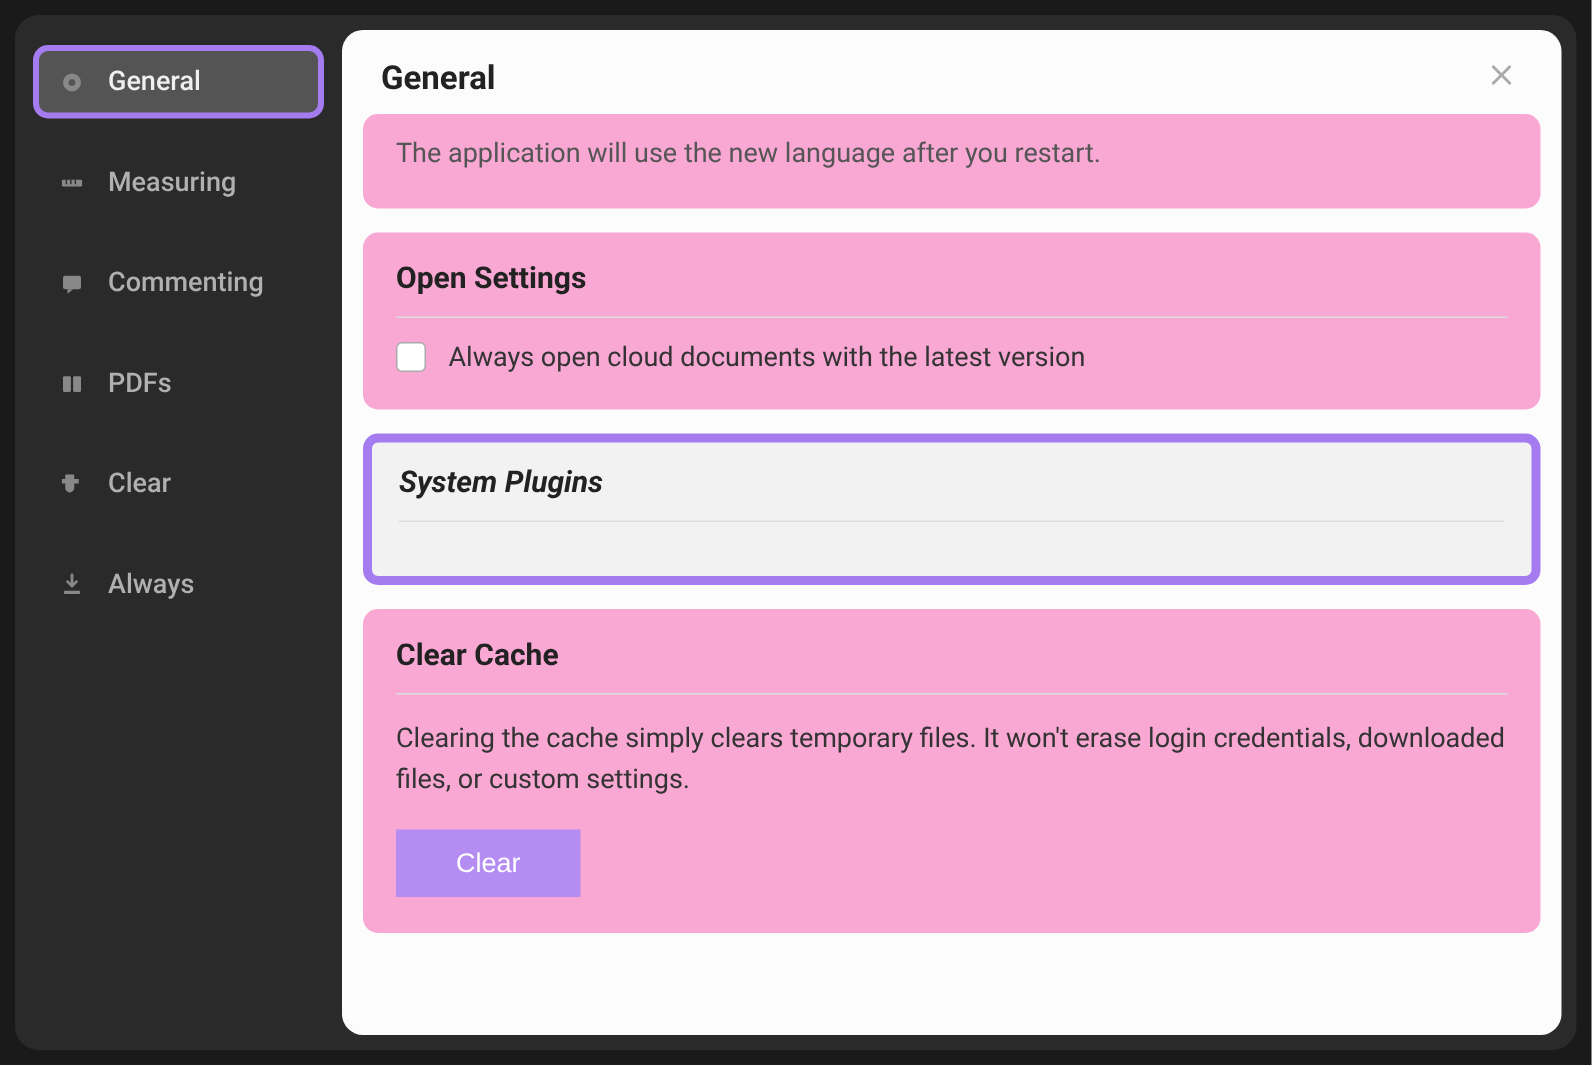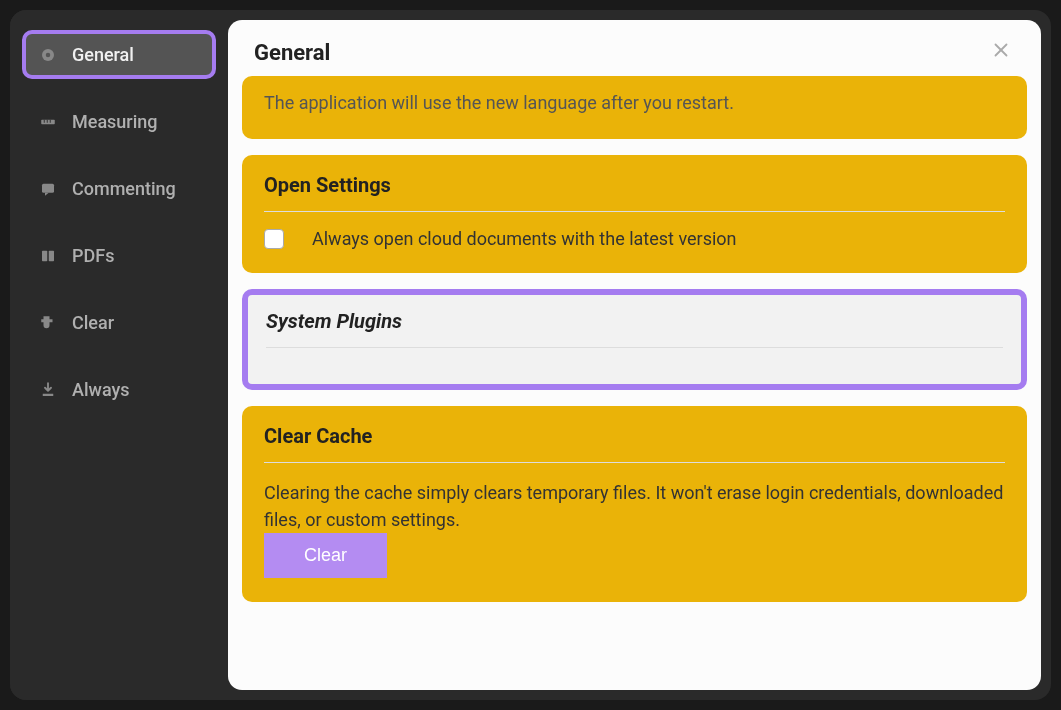--- a/index.html
+++ b/index.html
@@ -82,21 +82,21 @@
     justify-content: center;
     cursor: pointer;
     color: #999;
   }
   .content-body {
     flex: 1;
     overflow-y: auto;
     padding: 0 14px 14px 14px;
   }
   .section {
-    background: #eab308;
+    background: #f9a8d4;
     border-radius: 10px;
     padding: 18px 22px 24px 22px;
     margin-bottom: 16px;
   }
   .section.highlighted {
     border: 6px solid #a57cf0;
     padding: 14px 18px 20px 18px;
     background: #f2f2f2;
     font-style: italic;
   }
@@ -108,22 +108,21 @@
   .section-title {
     font-size: 20px;
     font-weight: 700;
     color: #222;
     padding-bottom: 14px;
     border-bottom: 1px solid #ddd;
     margin-bottom: 16px;
   }
   .checkbox-row {
     display: flex;
-    align-items: center;
-    gap: 28px;
+    gap: 15px;
   }
   .checkbox {
     width: 20px;
     height: 20px;
     border: 1.5px solid #aaa;
     border-radius: 4px;
     background: #fff;
     cursor: pointer;
     flex-shrink: 0;
     display: flex;
@@ -137,20 +136,21 @@
   .checkbox.checked svg { display: block; }
   .checkbox svg { display: none; }
   .checkbox-label {
     font-size: 18px;
     color: #333;
   }
   .section-desc {
     font-size: 18px;
     color: #333;
     line-height: 1.5;
+    margin-bottom: 20px;
   }
   .clear-btn {
     background: #b48cf2;
     color: #fff;
     border: none;
     padding: 12px 40px;
     font-size: 18px;
     border-radius: 0;
     cursor: pointer;
   }

